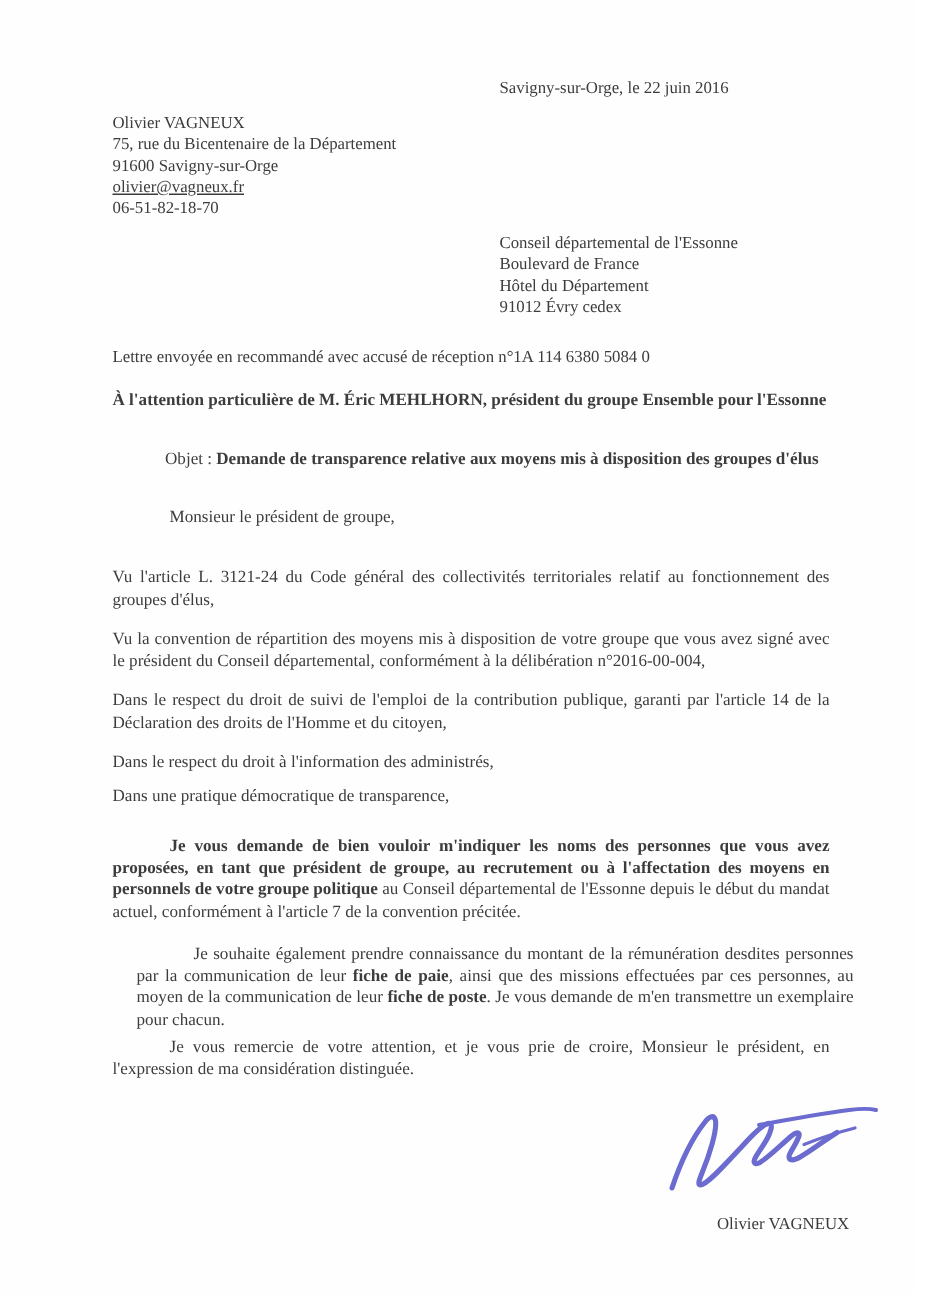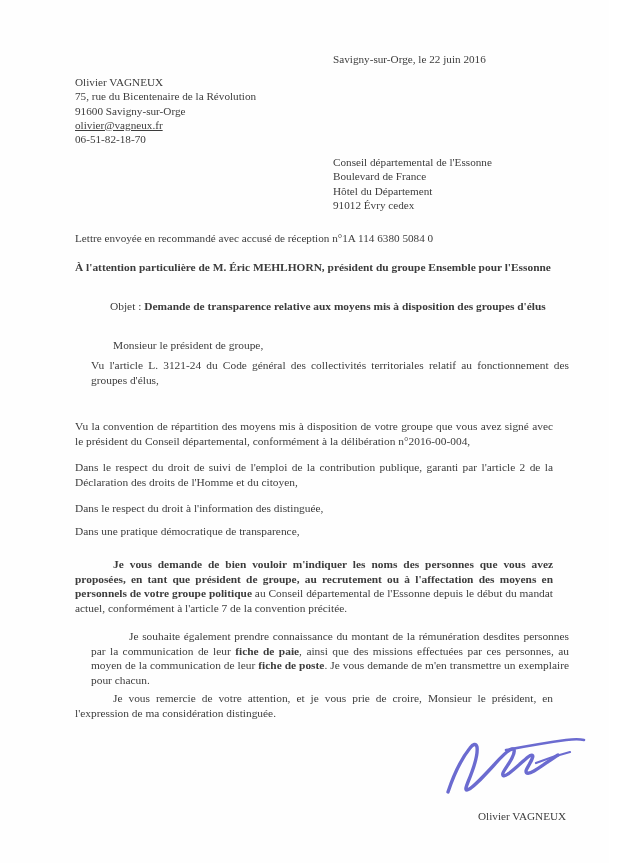--- a/index.html
+++ b/index.html
@@ -88,21 +88,21 @@
   }
 
   .body-block {
     position: absolute;
     left: 0px;
     width: 478px;
     font-size: 11.4px;
     line-height: 14.6px;
     text-align: justify;
   }
-  .p-vu1    { top: 358px; margin-left: 16px; }
+  .p-vu1    { top: 378px; }
   .p-vu2    { top: 419px; }
   .p-dans1  { top: 460px; }
   .p-dans2  { top: 501px; }
   .p-dans3  { top: 524px; }
   .p-demand { top: 557px; }
   .p-salary { top: 629px; margin-left: 16px; }
   .p-thanks { top: 691px; }
 
   .indent { text-indent: 38px; }
   b, .b { font-weight: bold; }
@@ -126,21 +126,21 @@
 <body>
 
 <div class="page">
 
   <div class="content">
 
     <div class="date-line">Savigny-sur-Orge, le 22 juin 2016</div>
 
     <div class="sender">
       <div>Olivier VAGNEUX</div>
-      <div>75, rue du Bicentenaire de la Révolution</div>
+      <div>75, rue du Bicentenaire de la Département</div>
       <div>91600 Savigny-sur-Orge</div>
       <div class="email">olivier@vagneux.fr</div>
       <div>06-51-82-18-70</div>
     </div>
 
     <div class="recipient">
       <div>Conseil départemental de l'Essonne</div>
       <div>Boulevard de France</div>
       <div>Hôtel du Département</div>
       <div>91012 Évry cedex</div>
@@ -153,23 +153,23 @@
     <div class="objet">
       <span class="obj-label">Objet : </span><span class="obj-text">Demande de transparence relative aux moyens mis à disposition des groupes d'élus</span>
     </div>
 
     <div class="salutation">Monsieur le président de groupe,</div>
 
     <div class="body-block p-vu1">Vu l'article L. 3121-24 du Code général des collectivités territoriales relatif au fonctionnement des groupes d'élus,</div>
 
     <div class="body-block p-vu2">Vu la convention de répartition des moyens mis à disposition de votre groupe que vous avez signé avec le président du Conseil départemental, conformément à la délibération n°2016-00-004,</div>
 
-    <div class="body-block p-dans1">Dans le respect du droit de suivi de l'emploi de la contribution publique, garanti par l'article 2 de la Déclaration des droits de l'Homme et du citoyen,</div>
+    <div class="body-block p-dans1">Dans le respect du droit de suivi de l'emploi de la contribution publique, garanti par l'article 14 de la Déclaration des droits de l'Homme et du citoyen,</div>
 
-    <div class="body-block p-dans2">Dans le respect du droit à l'information des distinguée,</div>
+    <div class="body-block p-dans2">Dans le respect du droit à l'information des administrés,</div>
 
     <div class="body-block p-dans3">Dans une pratique démocratique de transparence,</div>
 
     <div class="body-block p-demand indent">
       <span class="b">Je vous demande de bien vouloir m'indiquer les noms des personnes que vous avez proposées, en tant que président de groupe, au recrutement ou à l'affectation des moyens en personnels de votre groupe politique</span><span> au Conseil départemental de l'Essonne depuis le début du mandat actuel, conformément à l'article 7 de la convention précitée.</span>
     </div>
 
     <div class="body-block p-salary indent">
       <span>Je souhaite également prendre connaissance du montant de la rémunération desdites personnes par la communication de leur </span><span class="b">fiche de paie</span><span>, ainsi que des missions effectuées par ces personnes, au moyen de la communication de leur </span><span class="b">fiche de poste</span><span>. Je vous demande de m'en transmettre un exemplaire pour chacun.</span>
     </div>

